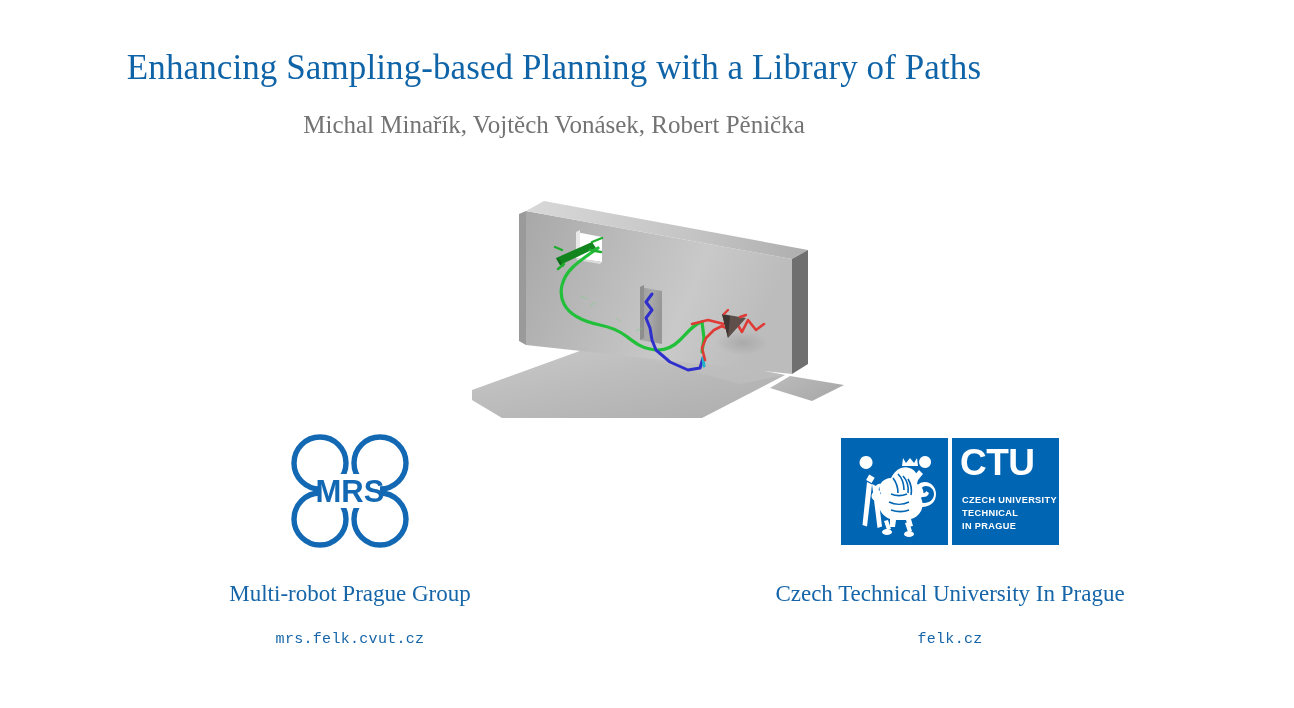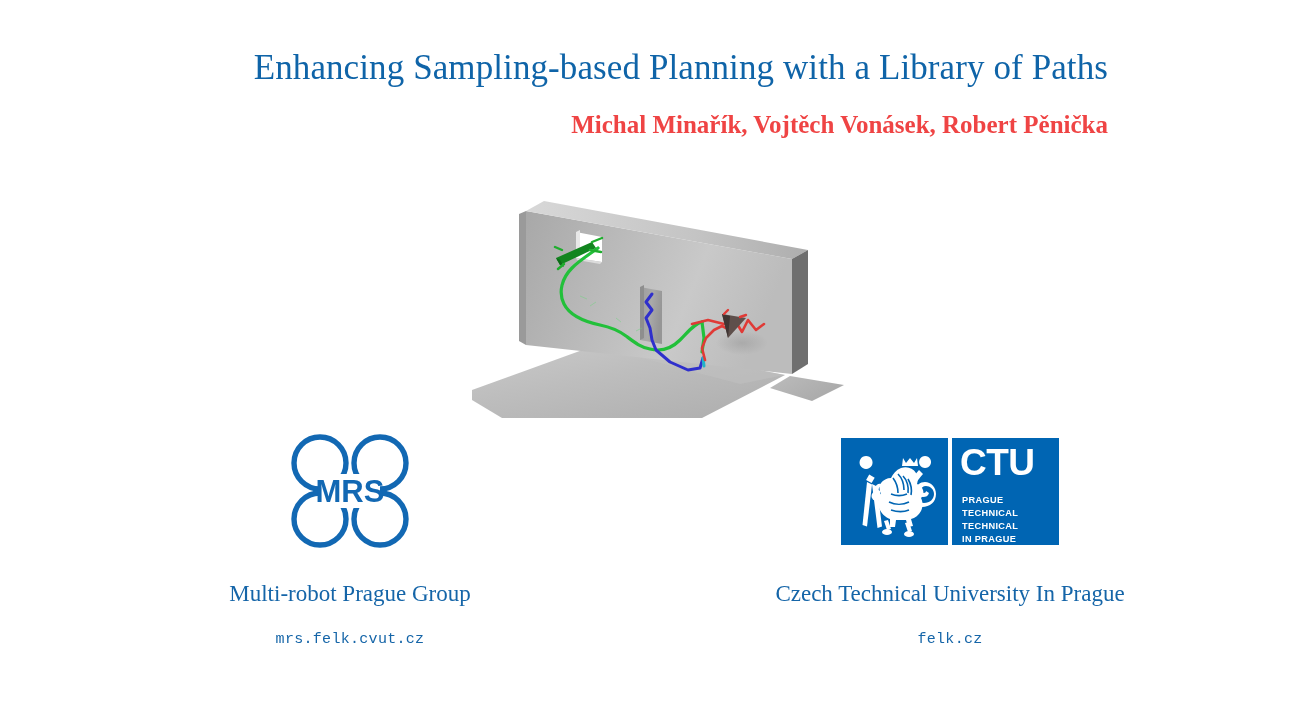--- a/index.html
+++ b/index.html
@@ -22,38 +22,38 @@
     height: 708px;
     background: #ffffff;
   }
 
   
   .title-block {
     position: absolute;
     left: 0;
     top: 48px;
     width: 1108px;
-    text-align: right;
+    text-align: center;
   }
   .slide-title {
     font-family: "Liberation Serif", serif;
     font-size: 35px;
     line-height: 1.15;
     color: #0f64a8;
     letter-spacing: 0.1px;
     font-weight: normal;
     margin: 0;
   }
   .slide-authors {
     font-family: "Liberation Serif", serif;
     font-size: 25px;
     line-height: 1.2;
-    color: #ef4444;
+    color: #737373;
     margin: 22px 0 0 0;
-    font-weight: bold;
+    font-weight: normal;
   }
 
   
   .figure-wrap {
     position: absolute;
     left: 440px;
     top: 188px;
     width: 410px;
     height: 230px;
   }
@@ -312,21 +312,21 @@
                 <path d="M68 84 l3 9 -4 1 -3 -9 z"></path>
                 <ellipse cx="46" cy="94" rx="5" ry="3"></ellipse>
                 <ellipse cx="68" cy="96" rx="5" ry="3"></ellipse>
               </g>
             </svg>
           </div>
 
           <div class="ctu-box word">
             <div class="ctu-word-mark">CTU</div>
             <div class="ctu-sub">
-              <div>PRAGUE TECHNICAL</div>
+              <div>CZECH UNIVERSITY</div>
               <div>TECHNICAL</div>
               <div>IN PRAGUE</div>
             </div>
           </div>
         </div>
       </div>
       <div class="org-name">Czech Technical University In Prague</div>
       <div class="org-url">felk.cz</div>
     </div>
 

